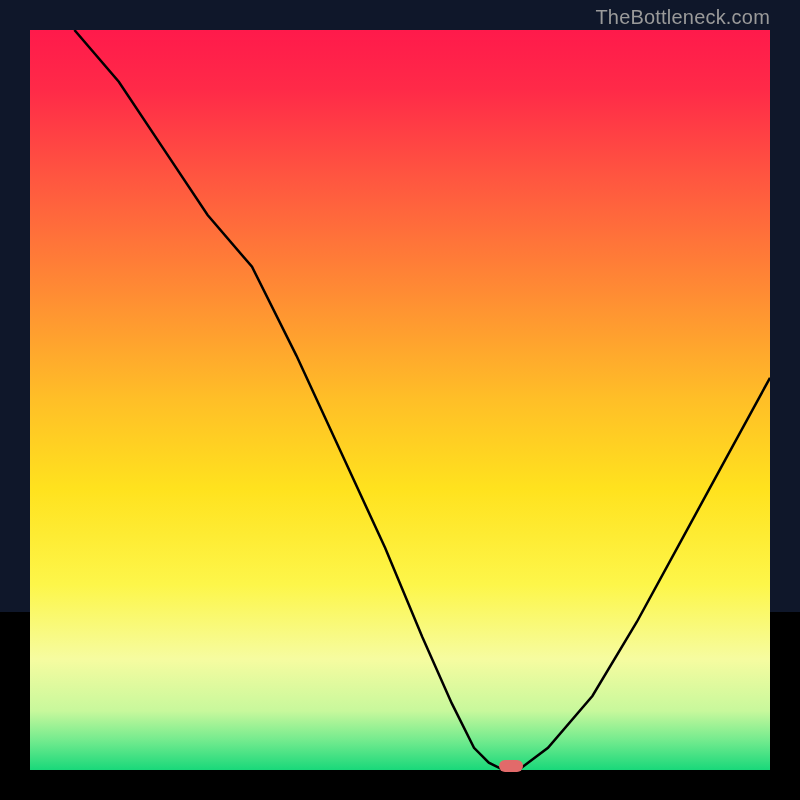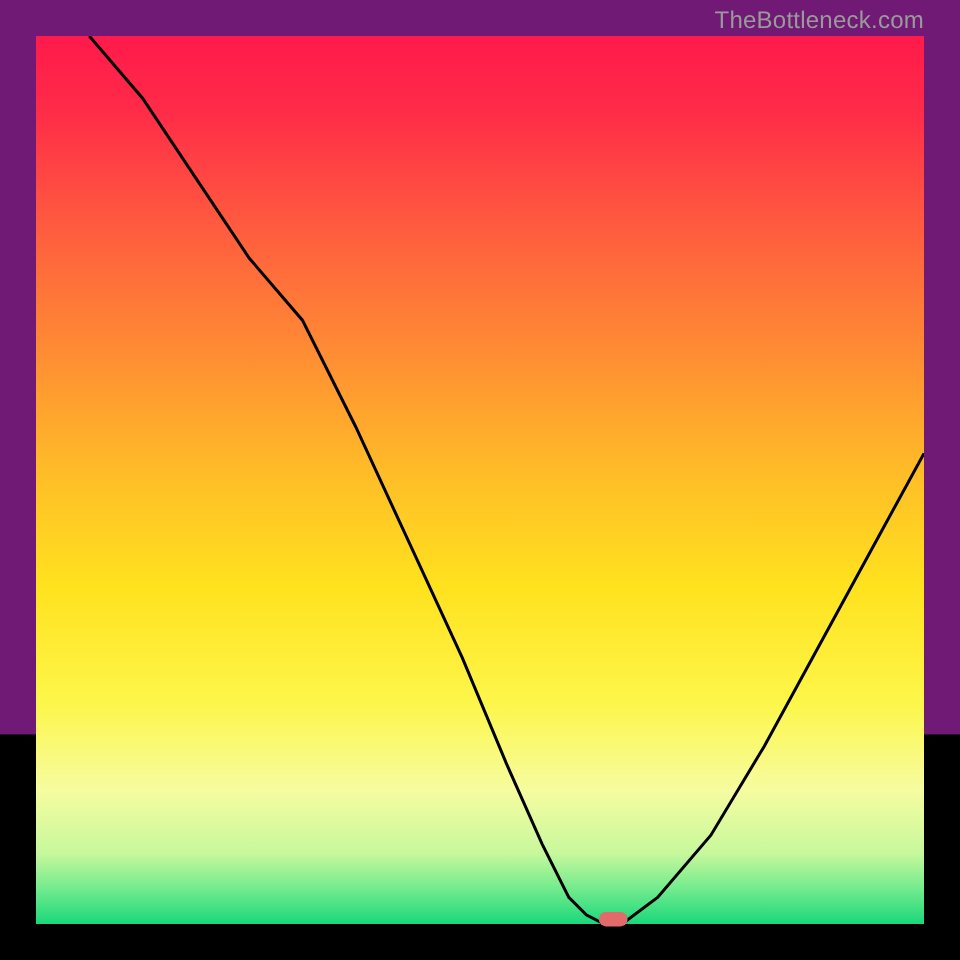--- a/index.html
+++ b/index.html
@@ -9,21 +9,21 @@
     height: 800px;
     background: #000;
     overflow: hidden;
   }
   .frame {
     position: absolute;
     left: 0;
     top: 0;
     width: 800px;
     height: 612px;
-    background: #701a75;
+    background: #0f172a;
   }
   .plot {
     position: absolute;
     left: 30px;
     top: 30px;
     width: 740px;
     height: 740px;
   }
   .gradient {
     width: 100%;

